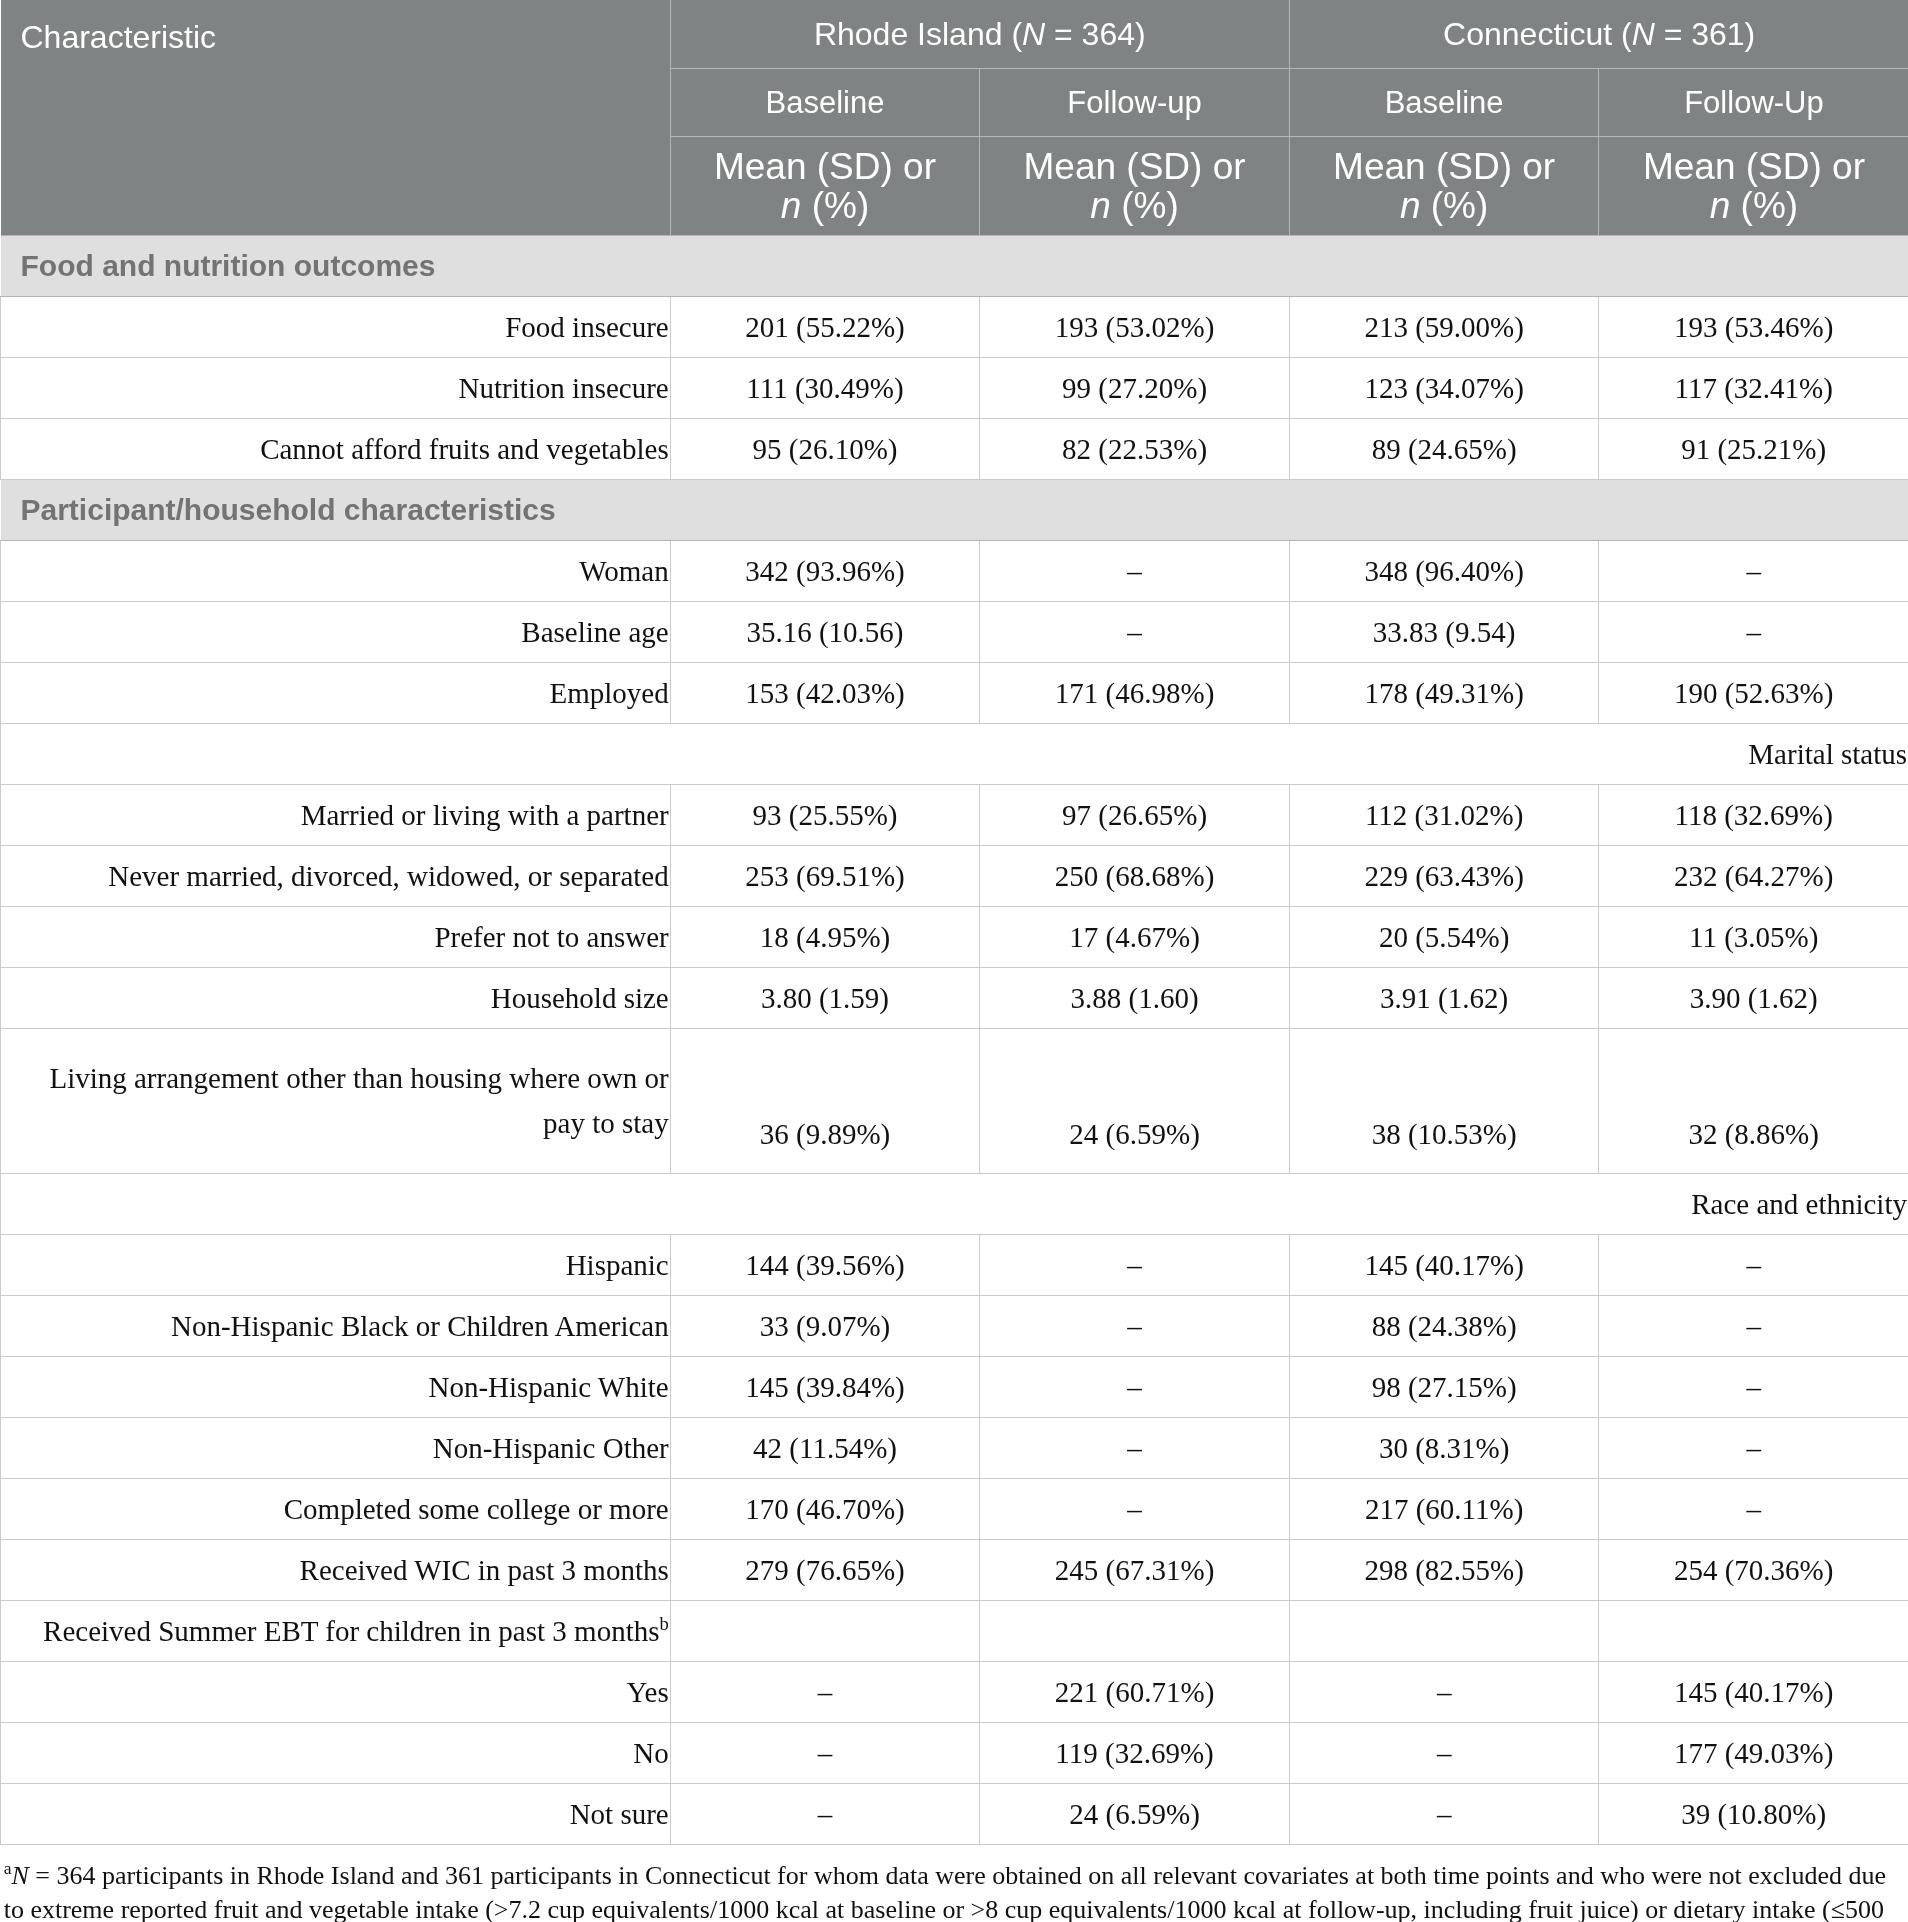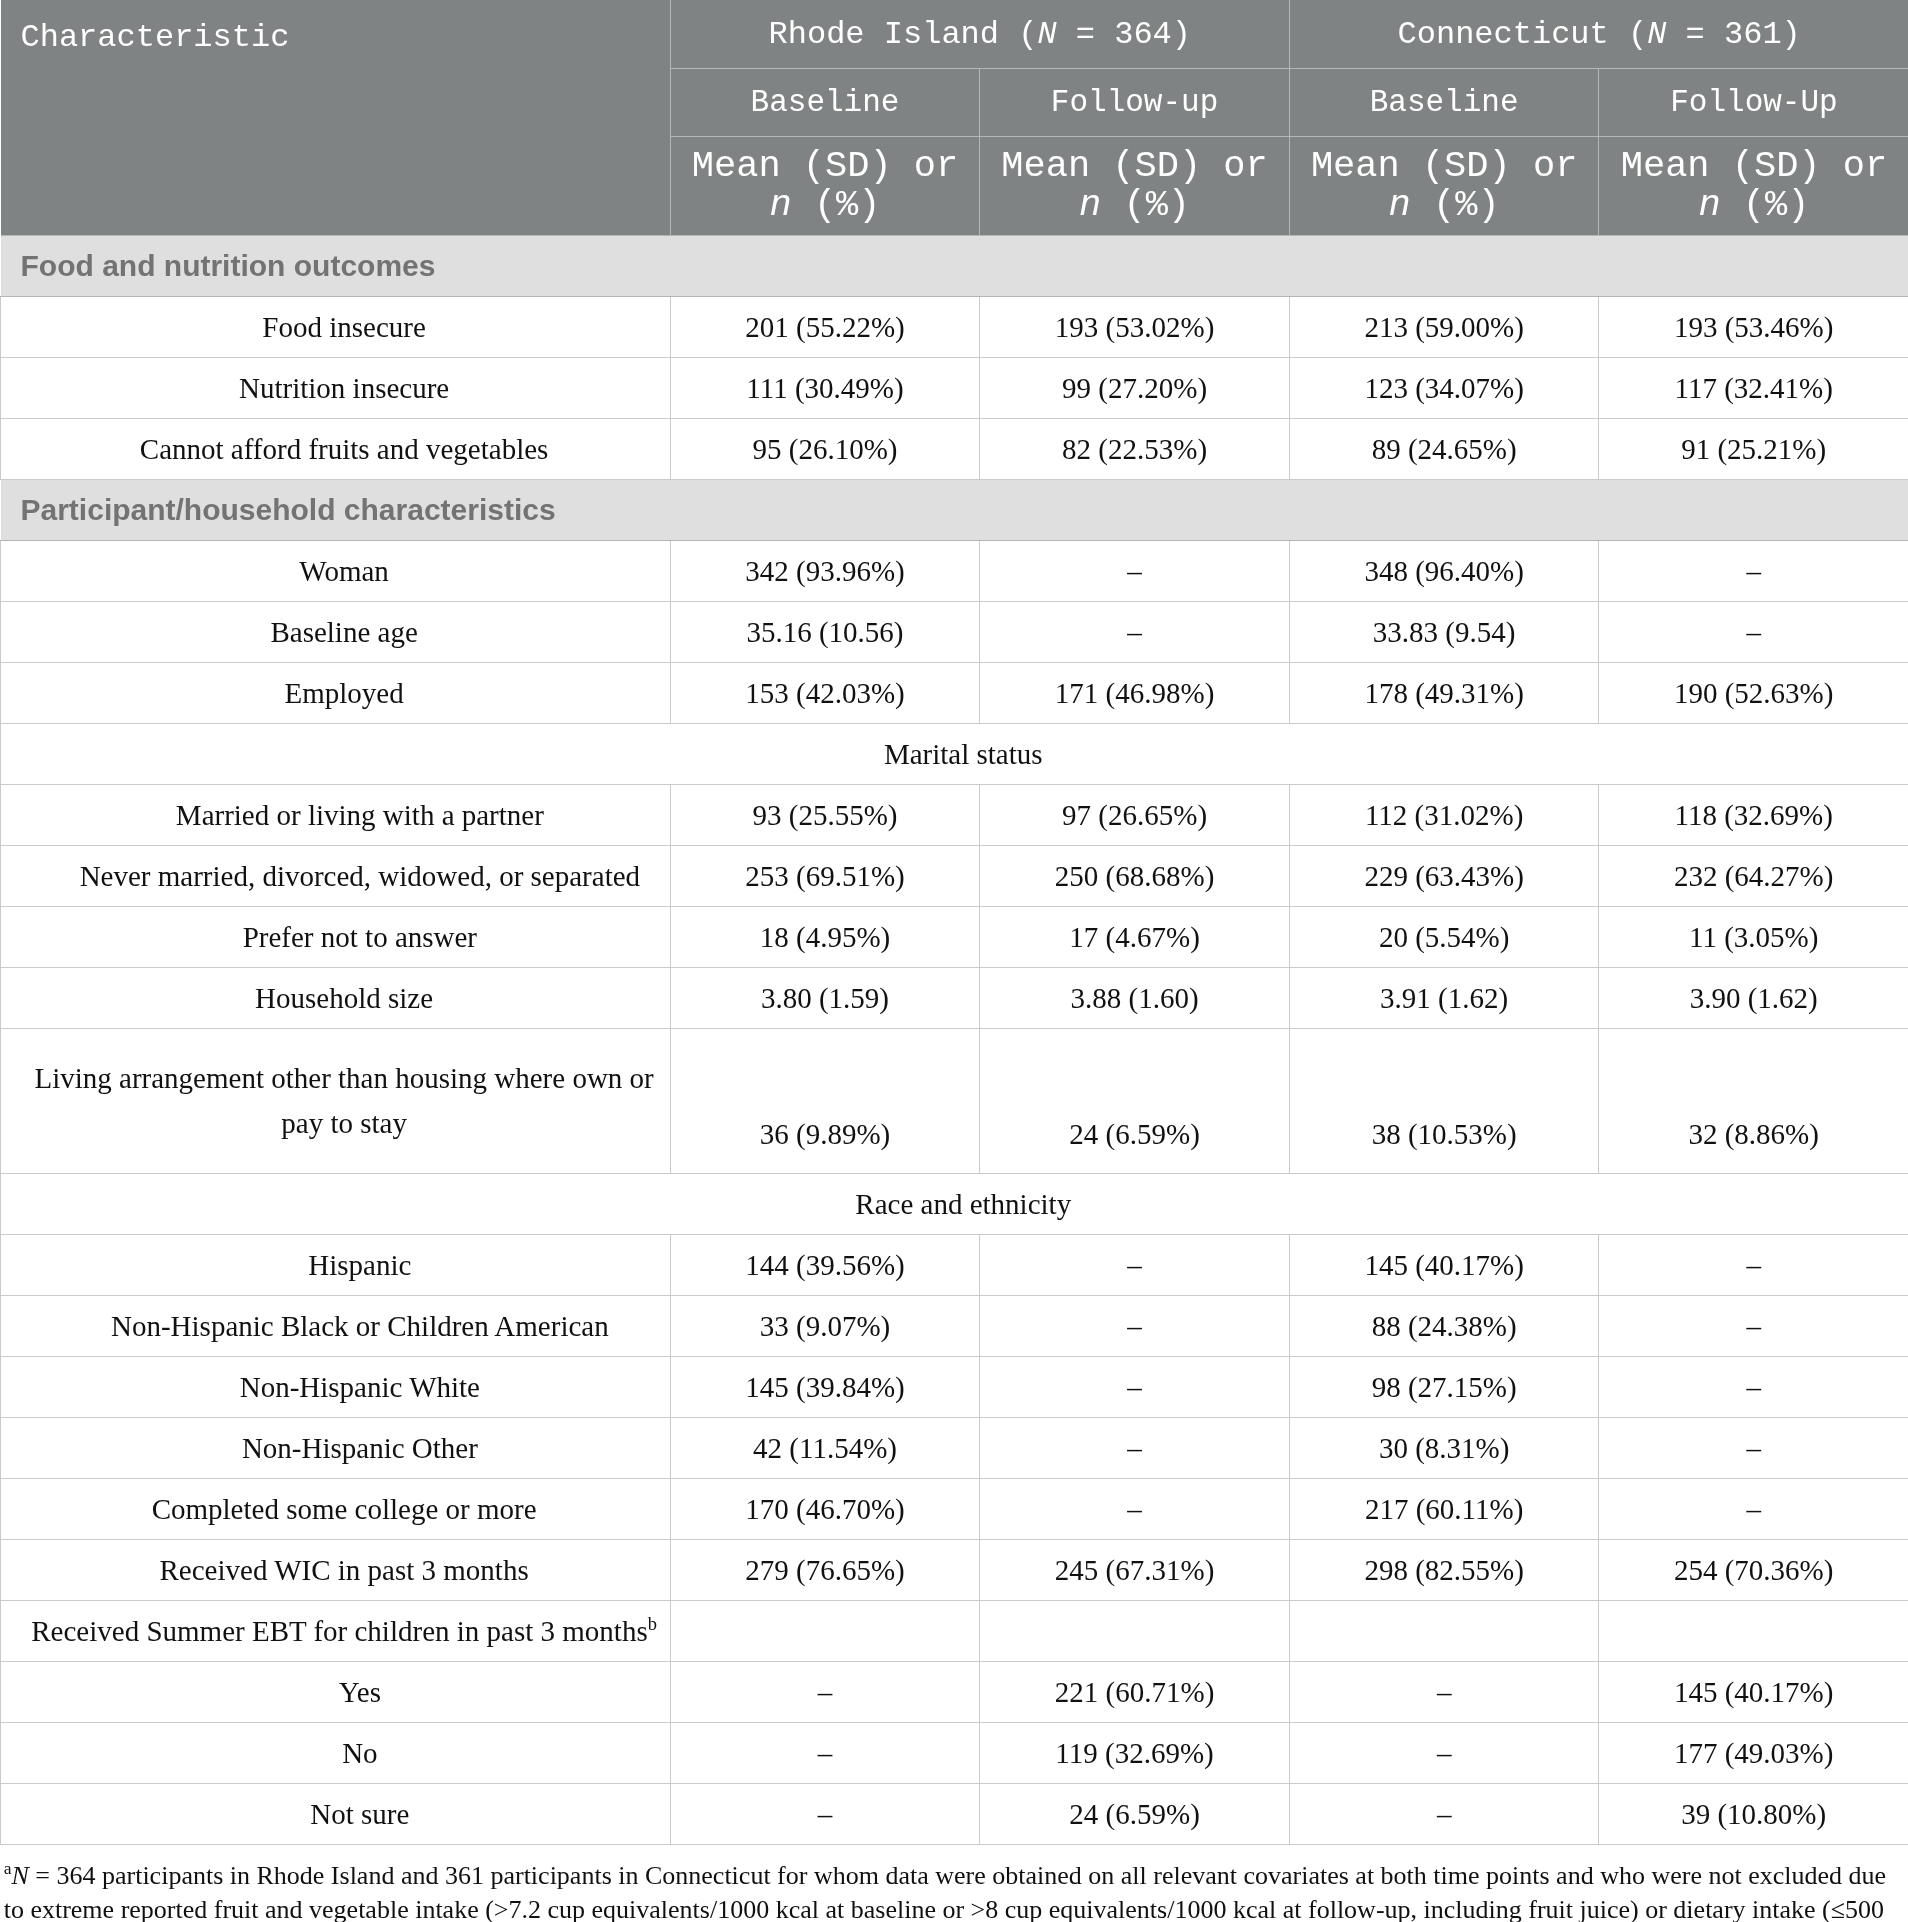--- a/index.html
+++ b/index.html
@@ -8,21 +8,21 @@
   }
   html,body{margin:0;padding:0;background:#ffffff;}
   body{width:1909px;color:var(--text);}
   table{width:100%;border-collapse:collapse;table-layout:fixed;}
   col.c-label{width:35.1%;}
   col.c-val{width:16.225%;}
 
   
   thead th{
     background:var(--header_bg);color:var(--header_text);
-    font-family:Liberation Mono, monospace;font-weight:400;
+    font-family:Liberation Sans, sans-serif;font-weight:400;
     border:0.9px solid var(--header_line);text-align:center;vertical-align:middle;margin-left:32px;
   }
   thead tr.r1 th{height:66px;font-size:32px;border-top:0;}
   thead tr.r2 th{height:65px;font-size:31px;}
   thead tr.r3 th{height:96px;font-size:37px;}
   thead th.char-head{
     border-left:0;border-bottom:0;text-align:left;vertical-align:top;
     padding:18.5px 0 0 20px;font-size:32px;
   }
   thead tr.r1 th:last-child,thead tr.r2 th:last-child,thead tr.r3 th:last-child{border-right:0;}
@@ -34,21 +34,21 @@
     font-family:"Liberation Serif",serif;font-size:29px;color:var(--text);
     border:0.9px solid var(--row_line);height:58px;vertical-align:middle;
     overflow:hidden;
   }
   tbody td:first-child{border-left:0.9px solid var(--row_line);}
   tbody tr.section-row td{
     background:var(--section_bg);
     font-family:"Liberation Sans",sans-serif;font-weight:600;font-size:30px;color:#737373;
     padding-left:20px;border:0.9px solid var(--section_line);border-left:0;border-right:0;
   }
-  tbody td.label{text-align:center;padding-left:18.5px;}
+  tbody td.label{text-align:right;padding-left:18.5px;}
   tbody td.label.indent{padding-left:50px;}
   tbody td.val{text-align:center;}
   tbody tr.tall td{height:121px;}
   tbody tr.tall td.label{line-height:45px;}
   tbody tr.tall td.val{vertical-align:bottom;padding-bottom:22px;margin-left:12px;}
   tbody sup{font-size:18.5px;line-height:0;vertical-align:super;}
 
   
   .footnotes{
     font-family:"Liberation Serif",serif;font-size:26px;line-height:34px;

